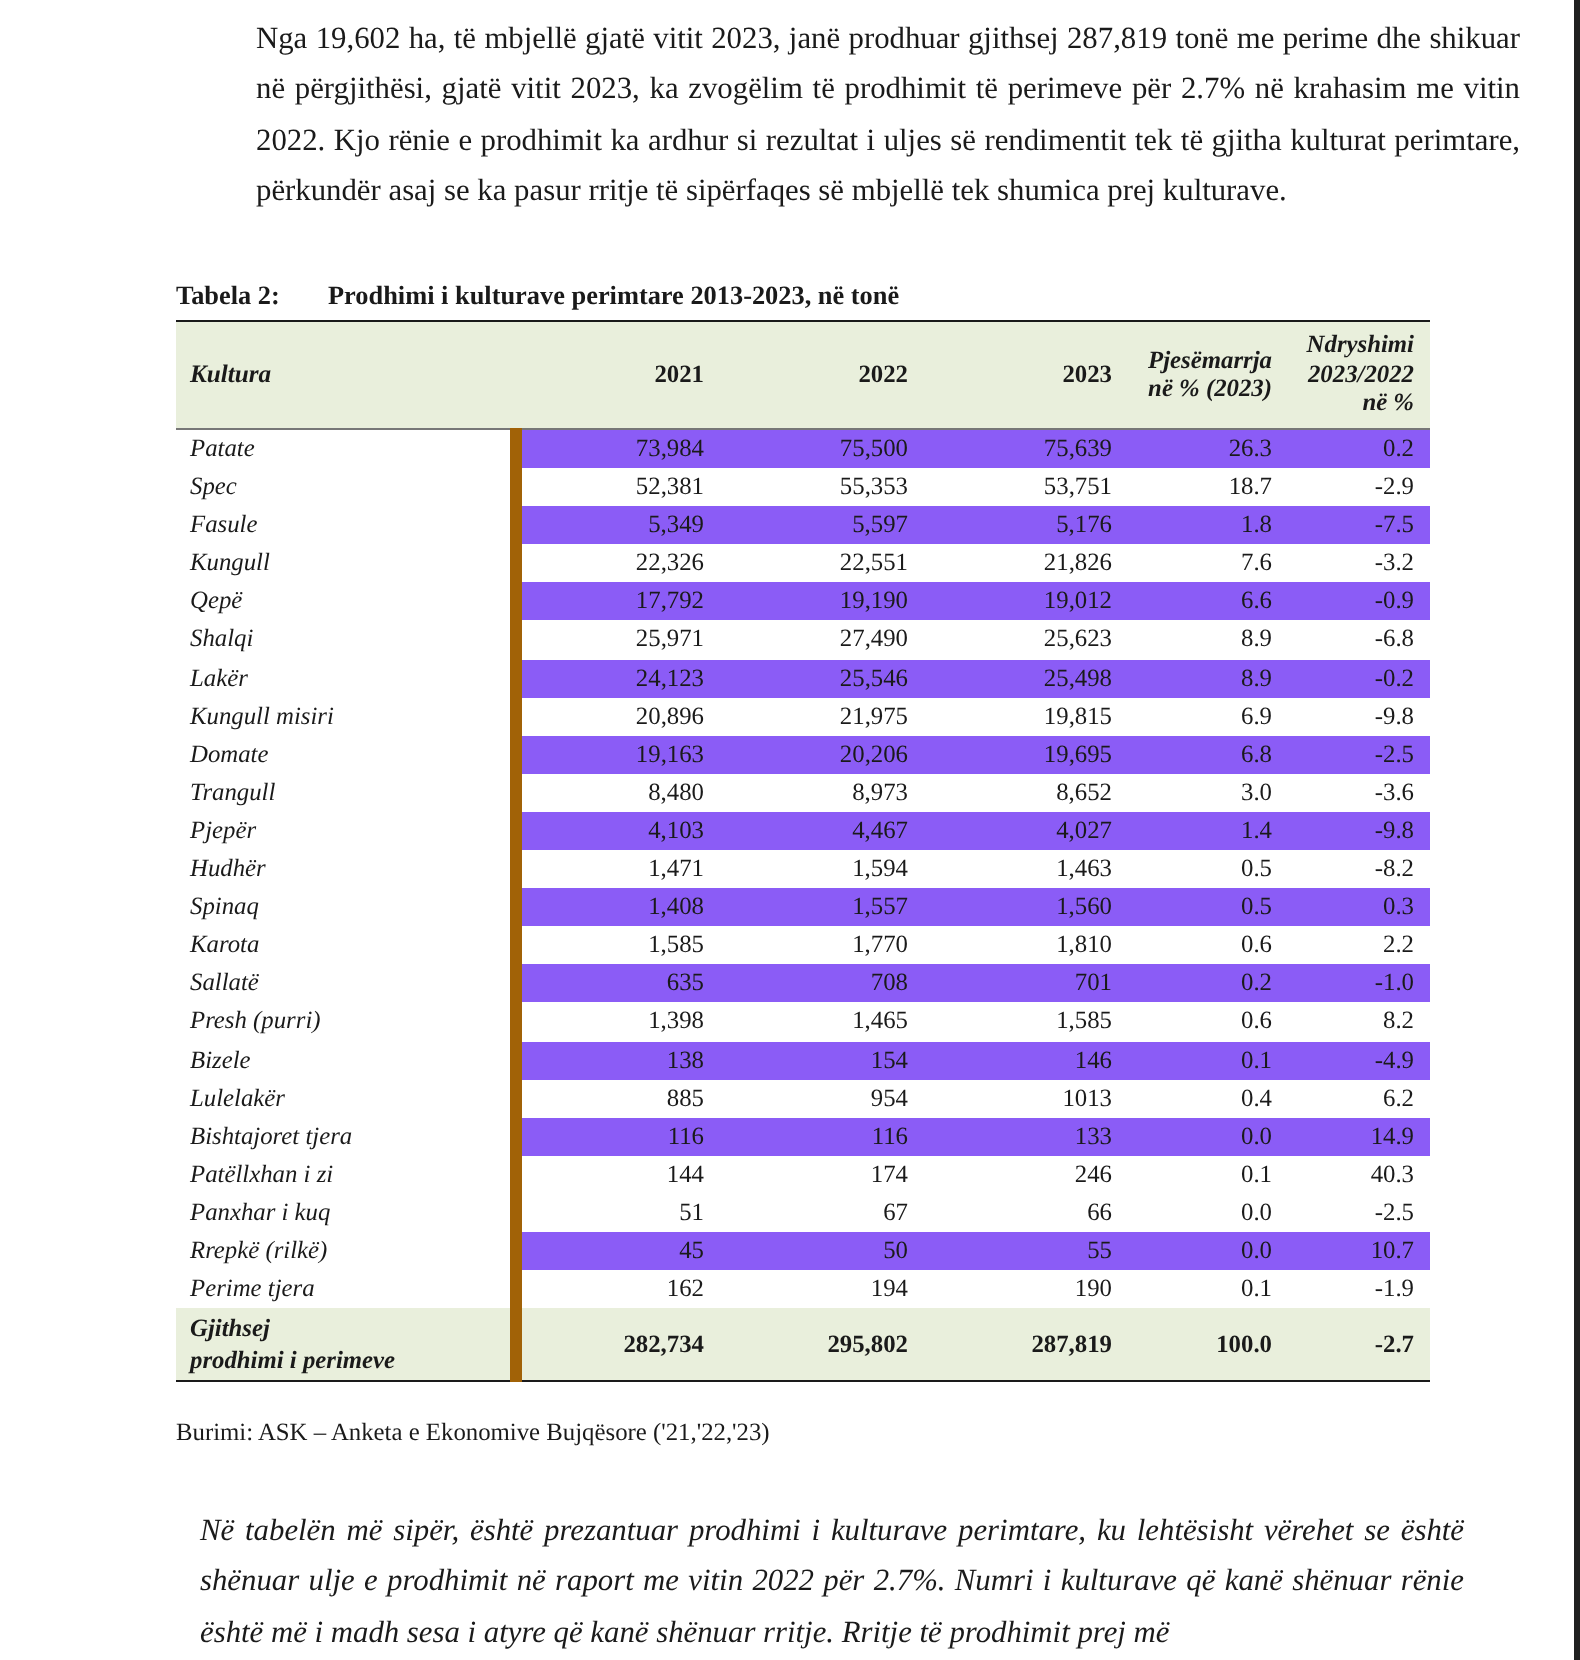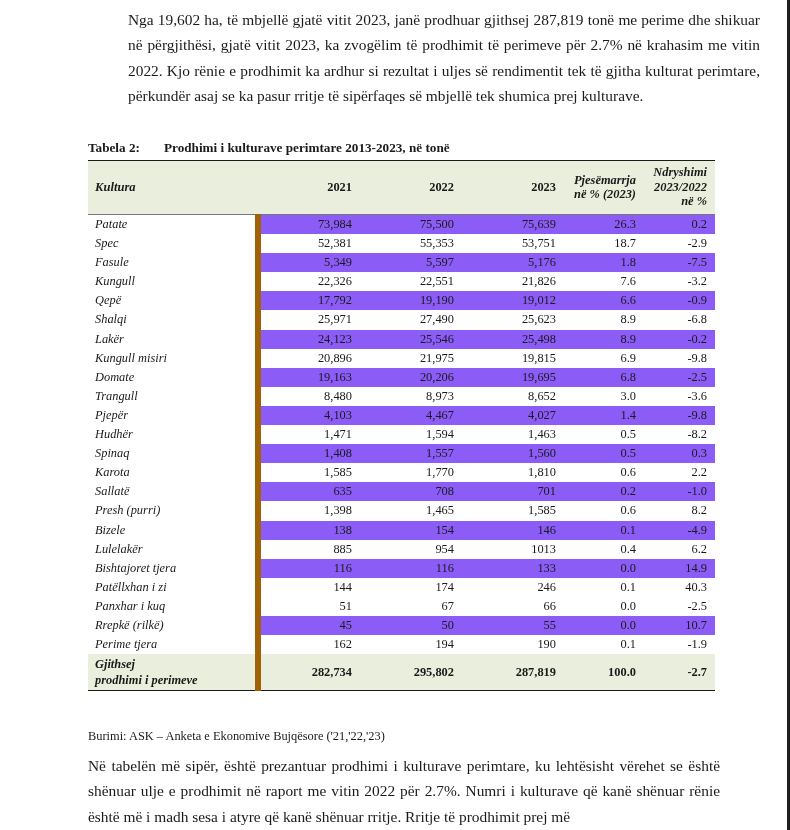--- a/index.html
+++ b/index.html
@@ -43,22 +43,22 @@
       background: #e9efdc; font-weight: bold; line-height: 16px; height: 36px;
       border-bottom: 1.5px solid #1a1a1a;
     }
     tbody tr.total td.c-crop { font-style: italic; line-height: 16px; }
     col.w-crop { width: 170px; }
     col.w-y1 { width: 102px; }
     col.w-y2 { width: 102px; }
     col.w-y3 { width: 102px; }
     col.w-share { width: 80px; }
     col.w-chg { width: 71px; }
-    .source { position: absolute; top: 709px; left: 0; font-size: 12.4px; white-space: nowrap; margin-top: 20px; }
-    .para.bottom { position: absolute; top: 753px; left: 0; width: 632px; }
+    .source { position: absolute; top: 709px; left: 0; font-size: 12.4px; white-space: nowrap; }
+    .para.bottom { position: absolute; top: 753px; left: 12px; width: 632px; font-style: italic; }
   </style>
 </head>
 <body>
 
 <div class="edge-bar"></div>
 
 <div class="page">
   <p class="para top">Nga 19,602 ha, të mbjellë gjatë vitit 2023, janë prodhuar gjithsej 287,819 tonë me perime dhe shikuar në përgjithësi, gjatë vitit 2023, ka zvogëlim të prodhimit të perimeve për 2.7% në krahasim me vitin 2022. Kjo rënie e prodhimit ka ardhur si rezultat i uljes së rendimentit tek të gjitha kulturat perimtare, përkundër asaj se ka pasur rritje të sipërfaqes së mbjellë tek shumica prej kulturave.</p>
 
   <div class="caption">

